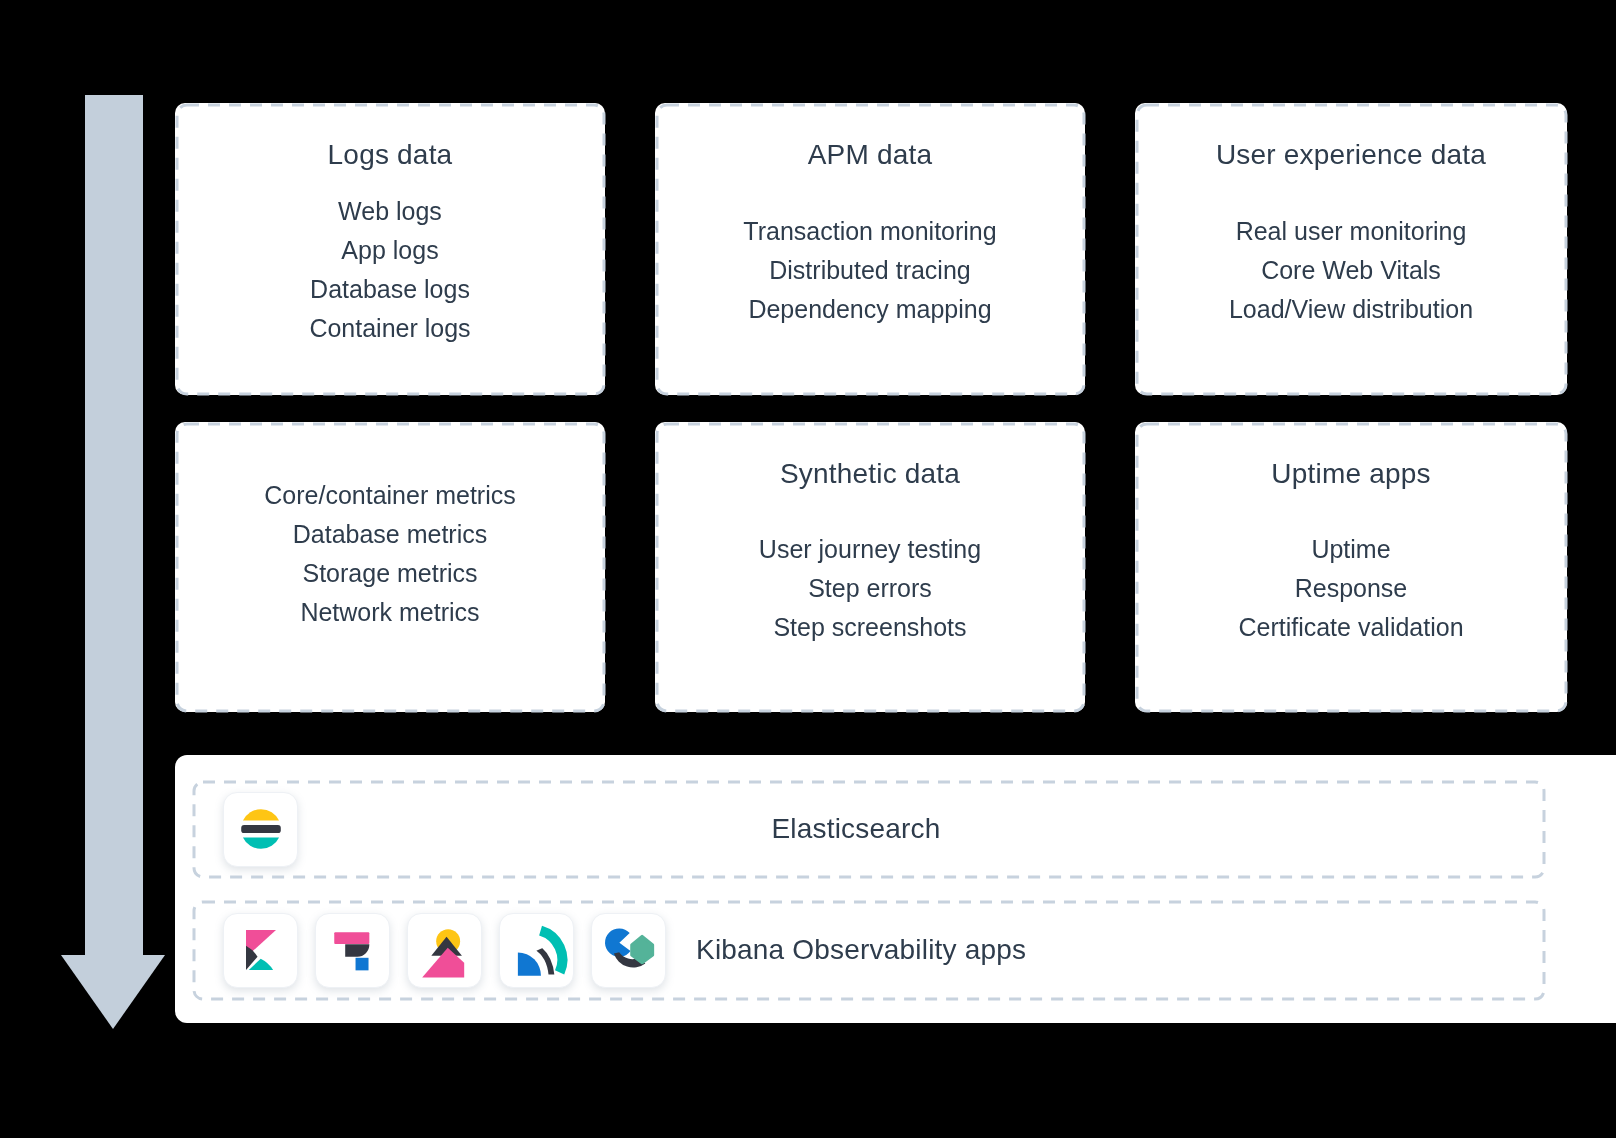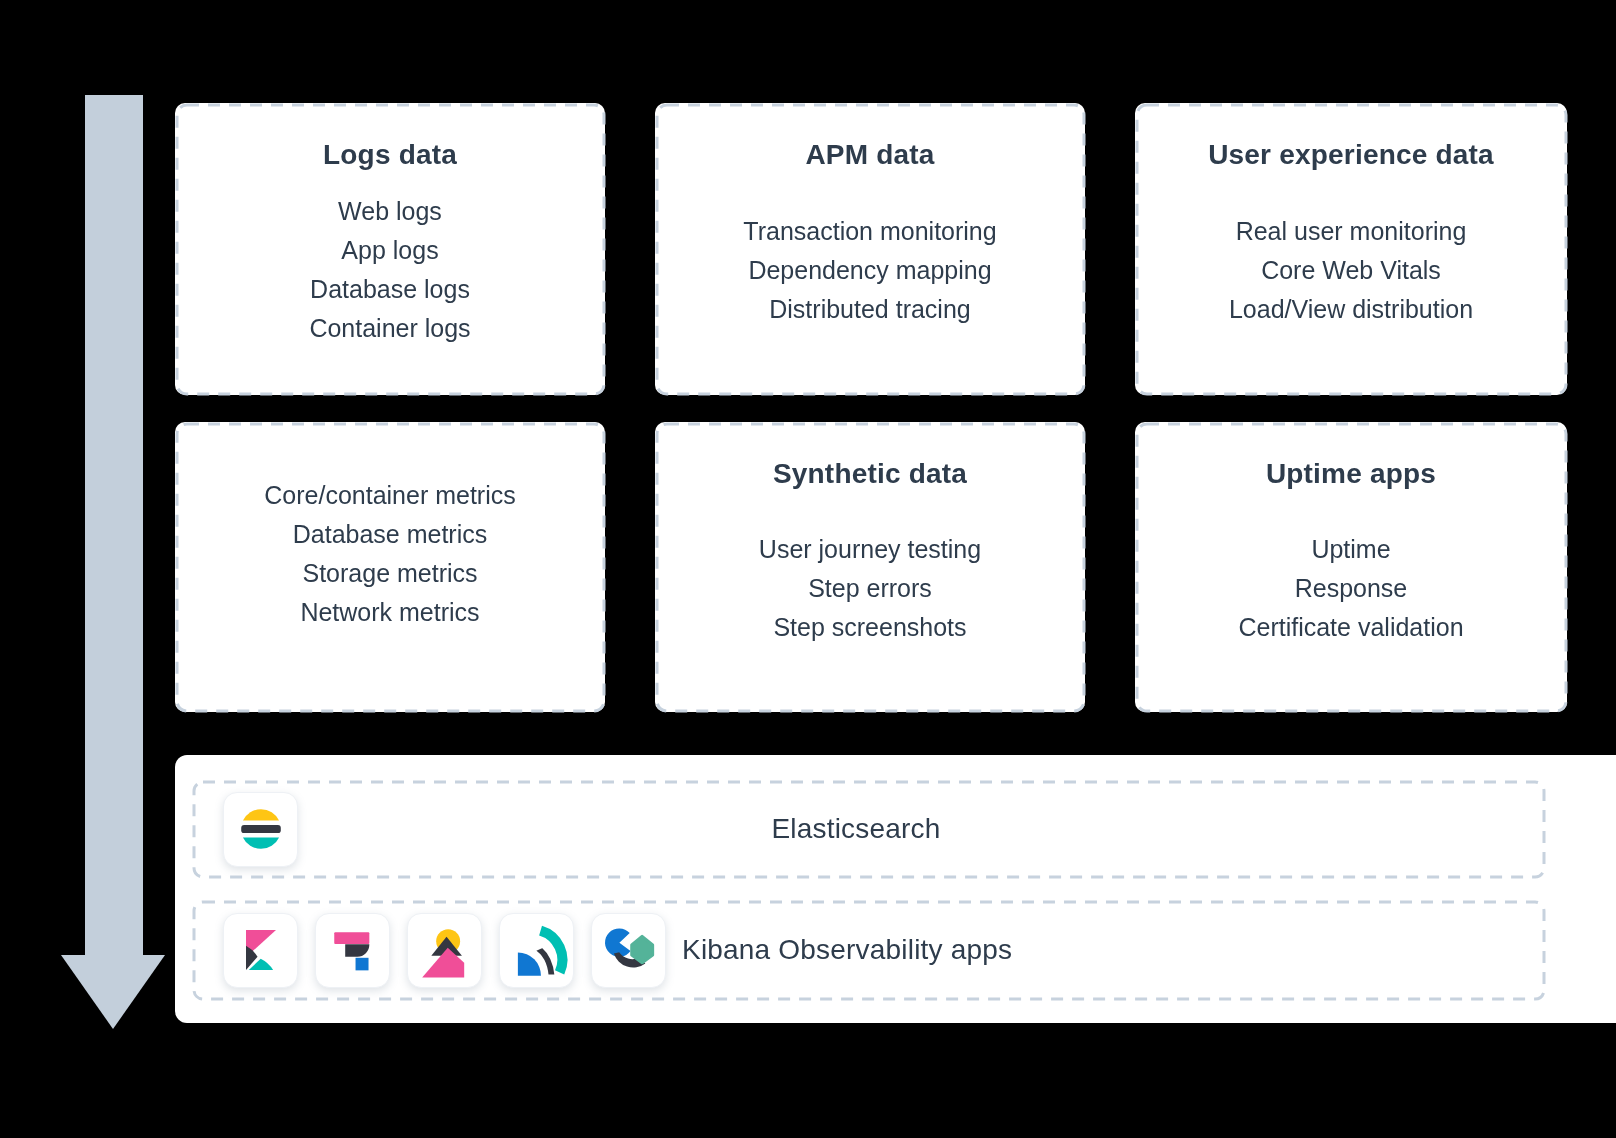--- a/index.html
+++ b/index.html
@@ -29,32 +29,32 @@
   
   .dashed-box{position:relative;background:var(--card-bg);border-radius:10px;}
   .dash{position:absolute;inset:1.5px;width:calc(100% - 3px);height:calc(100% - 3px);
     overflow:visible;pointer-events:none;}
   .dash rect{fill:none;stroke:var(--dash-border);stroke-width:3px;stroke-dasharray:12 9;}
   
   .grid{position:absolute;left:175px;top:103px;display:grid;
     grid-template-columns:430px 430px 432px;grid-template-rows:292px 290px;
     column-gap:50px;row-gap:27px;}
   .card{display:flex;flex-direction:column;}
-  .card-title{margin-top:36px;text-align:center;font-size:28px;font-weight:700;
+  .card-title{margin-top:36px;text-align:center;font-size:28px;font-weight:400;
     letter-spacing:.2px;color:var(--text);}
   .card-items{flex:1;display:flex;flex-direction:column;justify-content:center;
     padding-bottom:26px;}
   .card-item{text-align:center;font-size:25px;line-height:39px;color:var(--text);}
   
   .platform{position:absolute;left:175px;top:755px;width:1515px;height:268px;
     background:var(--card-bg);border-radius:12px;}
   .platform-row{position:absolute;left:17px;width:1353px;background:var(--card-bg);
     border-radius:9px;display:flex;align-items:center;padding-left:31px;box-sizing:border-box;}
   .row-es{top:25px;height:98px;}
-  .row-kibana{top:145px;height:100px;}
+  .row-kibana{top:145px;height:100px;gap:14px;}
   .icon-card{width:73px;height:73px;background:#fff;border:1px solid #eef1f5;
     border-radius:14px;box-shadow:0 3px 8px rgba(108,126,145,.22);
     display:flex;align-items:center;justify-content:center;flex:0 0 auto;}
   .icon-row{display:flex;gap:17px;align-items:center;}
   .row-label{font-size:28px;font-weight:500;letter-spacing:.2px;color:var(--text);}
   .row-label-center{position:absolute;left:0;right:25px;text-align:center;}
   .row-label-inline{margin-left:16px;}
 </style>
 </head>
 <body>
@@ -79,22 +79,22 @@
         </div>
     </div>
       <div class="card dashed-box">
       <svg class="dash" aria-hidden="true">
         <rect width="100%" height="100%" rx="10"></rect>
       </svg>
       <div class="card-title">APM data</div>
       <div class="card-items">
 
       <div class="card-item">Transaction monitoring</div>
+          <div class="card-item">Distributed tracing</div>
           <div class="card-item">Dependency mapping</div>
-          <div class="card-item">Distributed tracing</div>
         </div>
     </div>
       <div class="card dashed-box">
       <svg class="dash" aria-hidden="true">
         <rect width="100%" height="100%" rx="10"></rect>
       </svg>
       <div class="card-title">User experience data</div>
       <div class="card-items">
 
       <div class="card-item">Real user monitoring</div>

